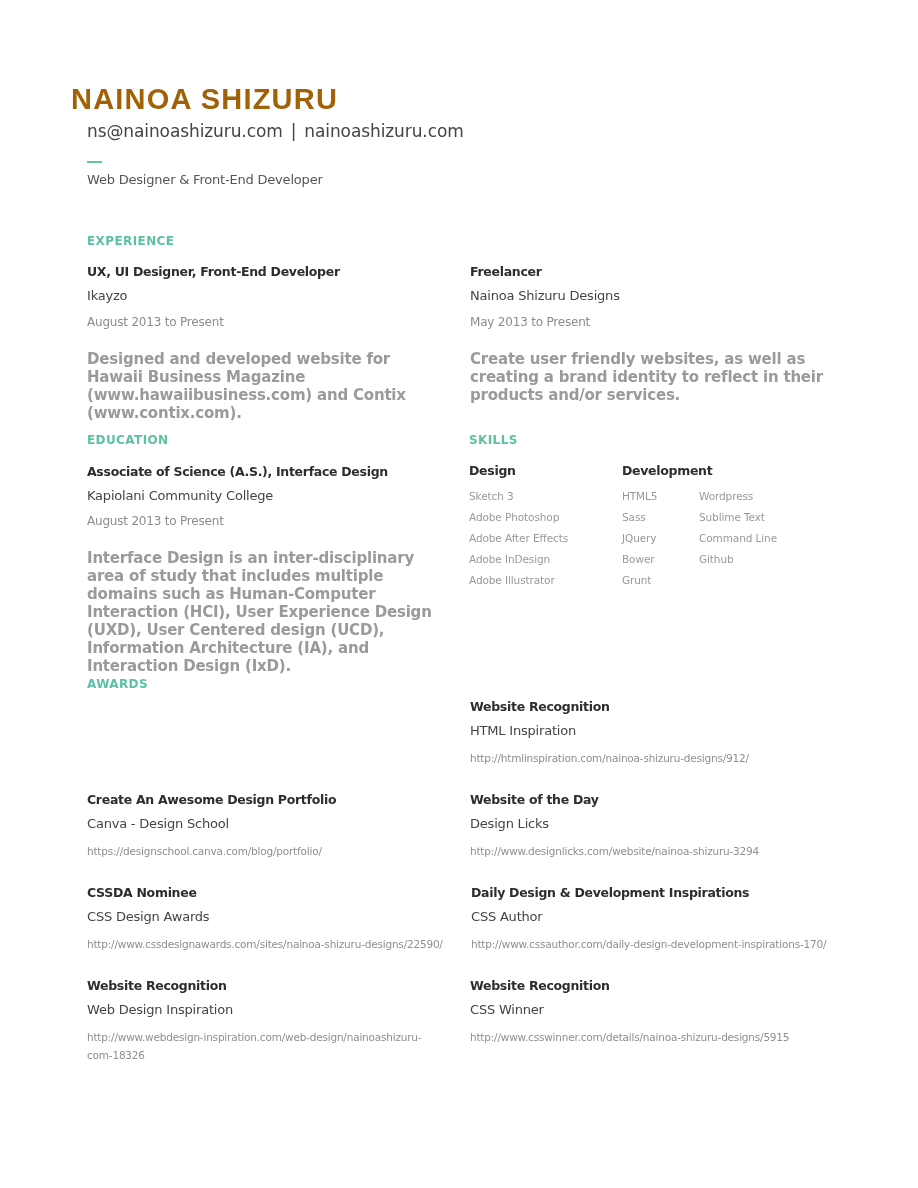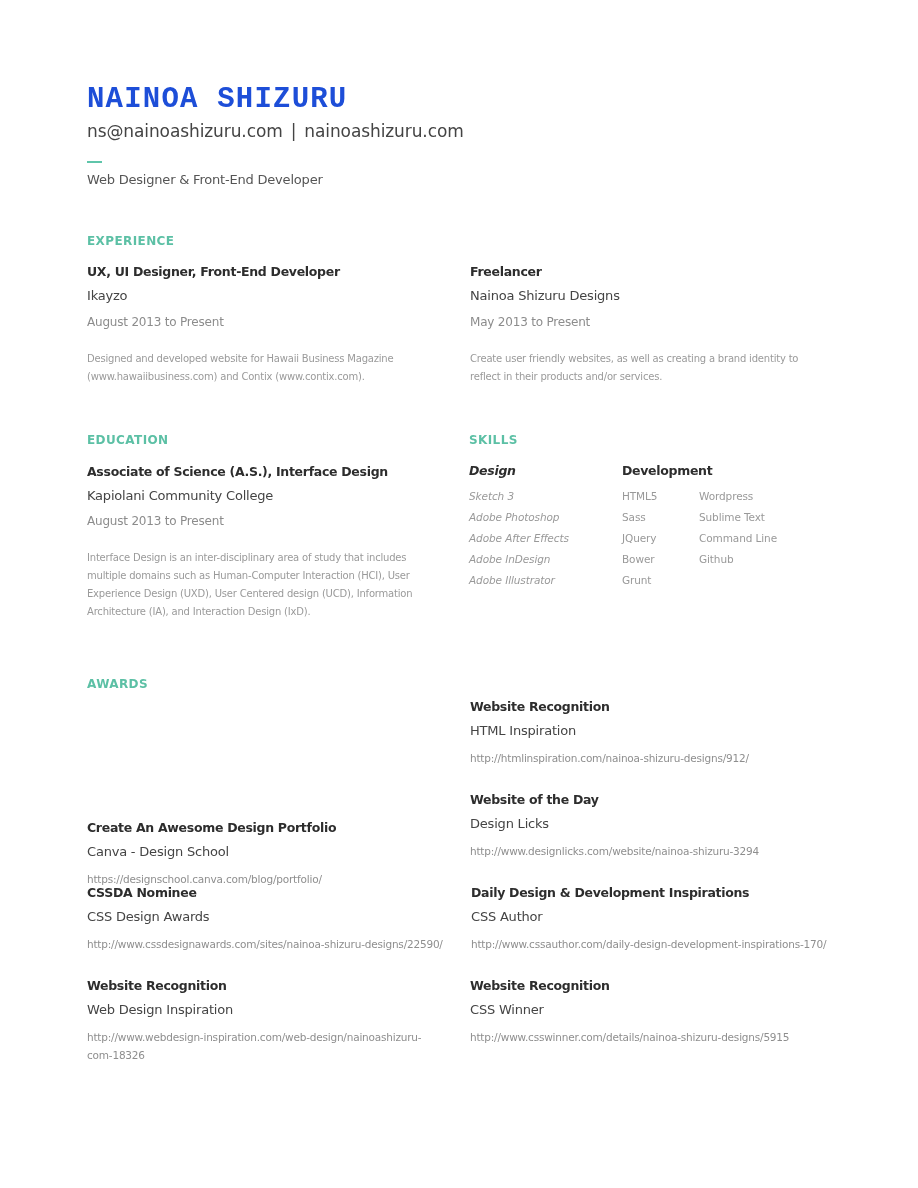--- a/index.html
+++ b/index.html
@@ -1,32 +1,32 @@
 <!DOCTYPE html>
 <html><head>
   <meta charset="utf-8">
   <style>
     * { box-sizing: border-box; margin: 0; padding: 0; }
     html, body { width: 918px; height: 1188px; background: #ffffff; }
     body { font-family: "DejaVu Sans", "Liberation Sans", sans-serif; color: #333333; position: relative; overflow: hidden; }
     .page { position: absolute; left: 0; top: 0; width: 918px; height: 1188px; }
 
-    .name { position: absolute; left: 87px; top: 83px; font-family: Liberation Mono, monospace; font-weight: 700; font-size: 29px; letter-spacing: 1.2px; color: #1d4ed8; }
+    .name { position: absolute; left: 71px; top: 83px; font-family: Liberation Sans, sans-serif; font-weight: 700; font-size: 29px; letter-spacing: 1.2px; color: #a16207; }
     .contact { position: absolute; left: 87px; top: 121px; font-size: 17px; color: #444; letter-spacing: -0.1px; }
     .contact .sep { margin: 0 8px; }
     .accent-line { position: absolute; left: 87px; top: 161px; width: 15px; height: 2px; background: #5fc5aa; }
     .tagline { position: absolute; left: 87px; top: 172px; font-size: 13px; color: #555; letter-spacing: -0.2px; }
 
     .section-title { position: absolute; font-weight: 700; font-size: 12px; color: #5cc0a5; letter-spacing: 0.4px; }
 
     .block { position: absolute; width: 370px; }
     .role { font-weight: 700; font-size: 12.5px; color: #2d2d2d; letter-spacing: -0.3px; height: 24px; line-height: 16px; }
     .org { font-size: 13px; color: #444; height: 26px; line-height: 16px; letter-spacing: -0.2px; }
     .date { font-size: 12px; color: #8c8c8c; height: 36px; line-height: 16px; letter-spacing: -0.2px; }
-    .desc { font-size: 10px; color: #9a9a9a; line-height: 18px; letter-spacing: -0.2px; }
+    .desc { font-size: 15px; color: #9a9a9a; line-height: 18px; letter-spacing: -0.2px; font-weight: bold; }
 
     .skills { position: absolute; left: 469px; top: 463px; width: 360px; }
     .skills .col { position: absolute; top: 0; }
     .skills .col-head { font-weight: 700; font-size: 12.5px; color: #2d2d2d; height: 25px; line-height: 16px; letter-spacing: -0.3px; }
     .skills .item { font-size: 10.5px; color: #999; height: 21px; line-height: 16px; letter-spacing: -0.1px; }
 
     .award { position: absolute; width: 370px; }
     .award .role { height: 24px; }
     .award .org { height: 26px; }
     .award .url { font-size: 10.5px; color: #8e8e8e; line-height: 18px; letter-spacing: -0.2px; }
@@ -62,21 +62,21 @@
   <div class="section-title" style="left:87px; top:433px;">EDUCATION</div>
   <div class="block" style="left:87px; top:464px;">
     <div class="role">Associate of Science (A.S.), Interface Design</div>
     <div class="org" style="height:25px;">Kapiolani Community College</div>
     <div class="date">August 2013 to Present</div>
     <div class="desc" style="width:350px;">Interface Design is an inter-disciplinary area of study that includes multiple domains such as Human-Computer Interaction (HCI), User Experience Design (UXD), User Centered design (UCD), Information Architecture (IA), and Interaction Design (IxD).</div>
   </div>
 
   <div class="section-title" style="left:469px; top:433px;">SKILLS</div>
   <div class="skills">
-    <div class="col" style="left:0;font-style:italic;">
+    <div class="col" style="left:0;">
       <div class="col-head">Design</div>
       <div class="item">Sketch 3</div>
       <div class="item">Adobe Photoshop</div>
       <div class="item">Adobe After Effects</div>
       <div class="item">Adobe InDesign</div>
       <div class="item">Adobe Illustrator</div>
     </div>
     <div class="col" style="left:153px; width:200px;">
       <div class="col-head">Development</div>
       <div style="position:relative;">
@@ -98,21 +98,21 @@
   </div>
 
   <div class="section-title" style="left:87px; top:669px;margin-top:8px;">AWARDS</div>
 
   <div class="award" style="left:470px; top:699px;">
     <div class="role">Website Recognition</div>
     <div class="org">HTML Inspiration</div>
     <div class="url">http://htmlinspiration.com/nainoa-shizuru-designs/912/</div>
   </div>
 
-  <div class="award" style="left:87px; top:792px;margin-top:28px;">
+  <div class="award" style="left:87px; top:792px;">
     <div class="role">Create An Awesome Design Portfolio</div>
     <div class="org">Canva - Design School</div>
     <div class="url">https://designschool.canva.com/blog/portfolio/</div>
   </div>
   <div class="award" style="left:470px; top:792px;">
     <div class="role">Website of the Day</div>
     <div class="org">Design Licks</div>
     <div class="url">http://www.designlicks.com/website/nainoa-shizuru-3294</div>
   </div>
 

